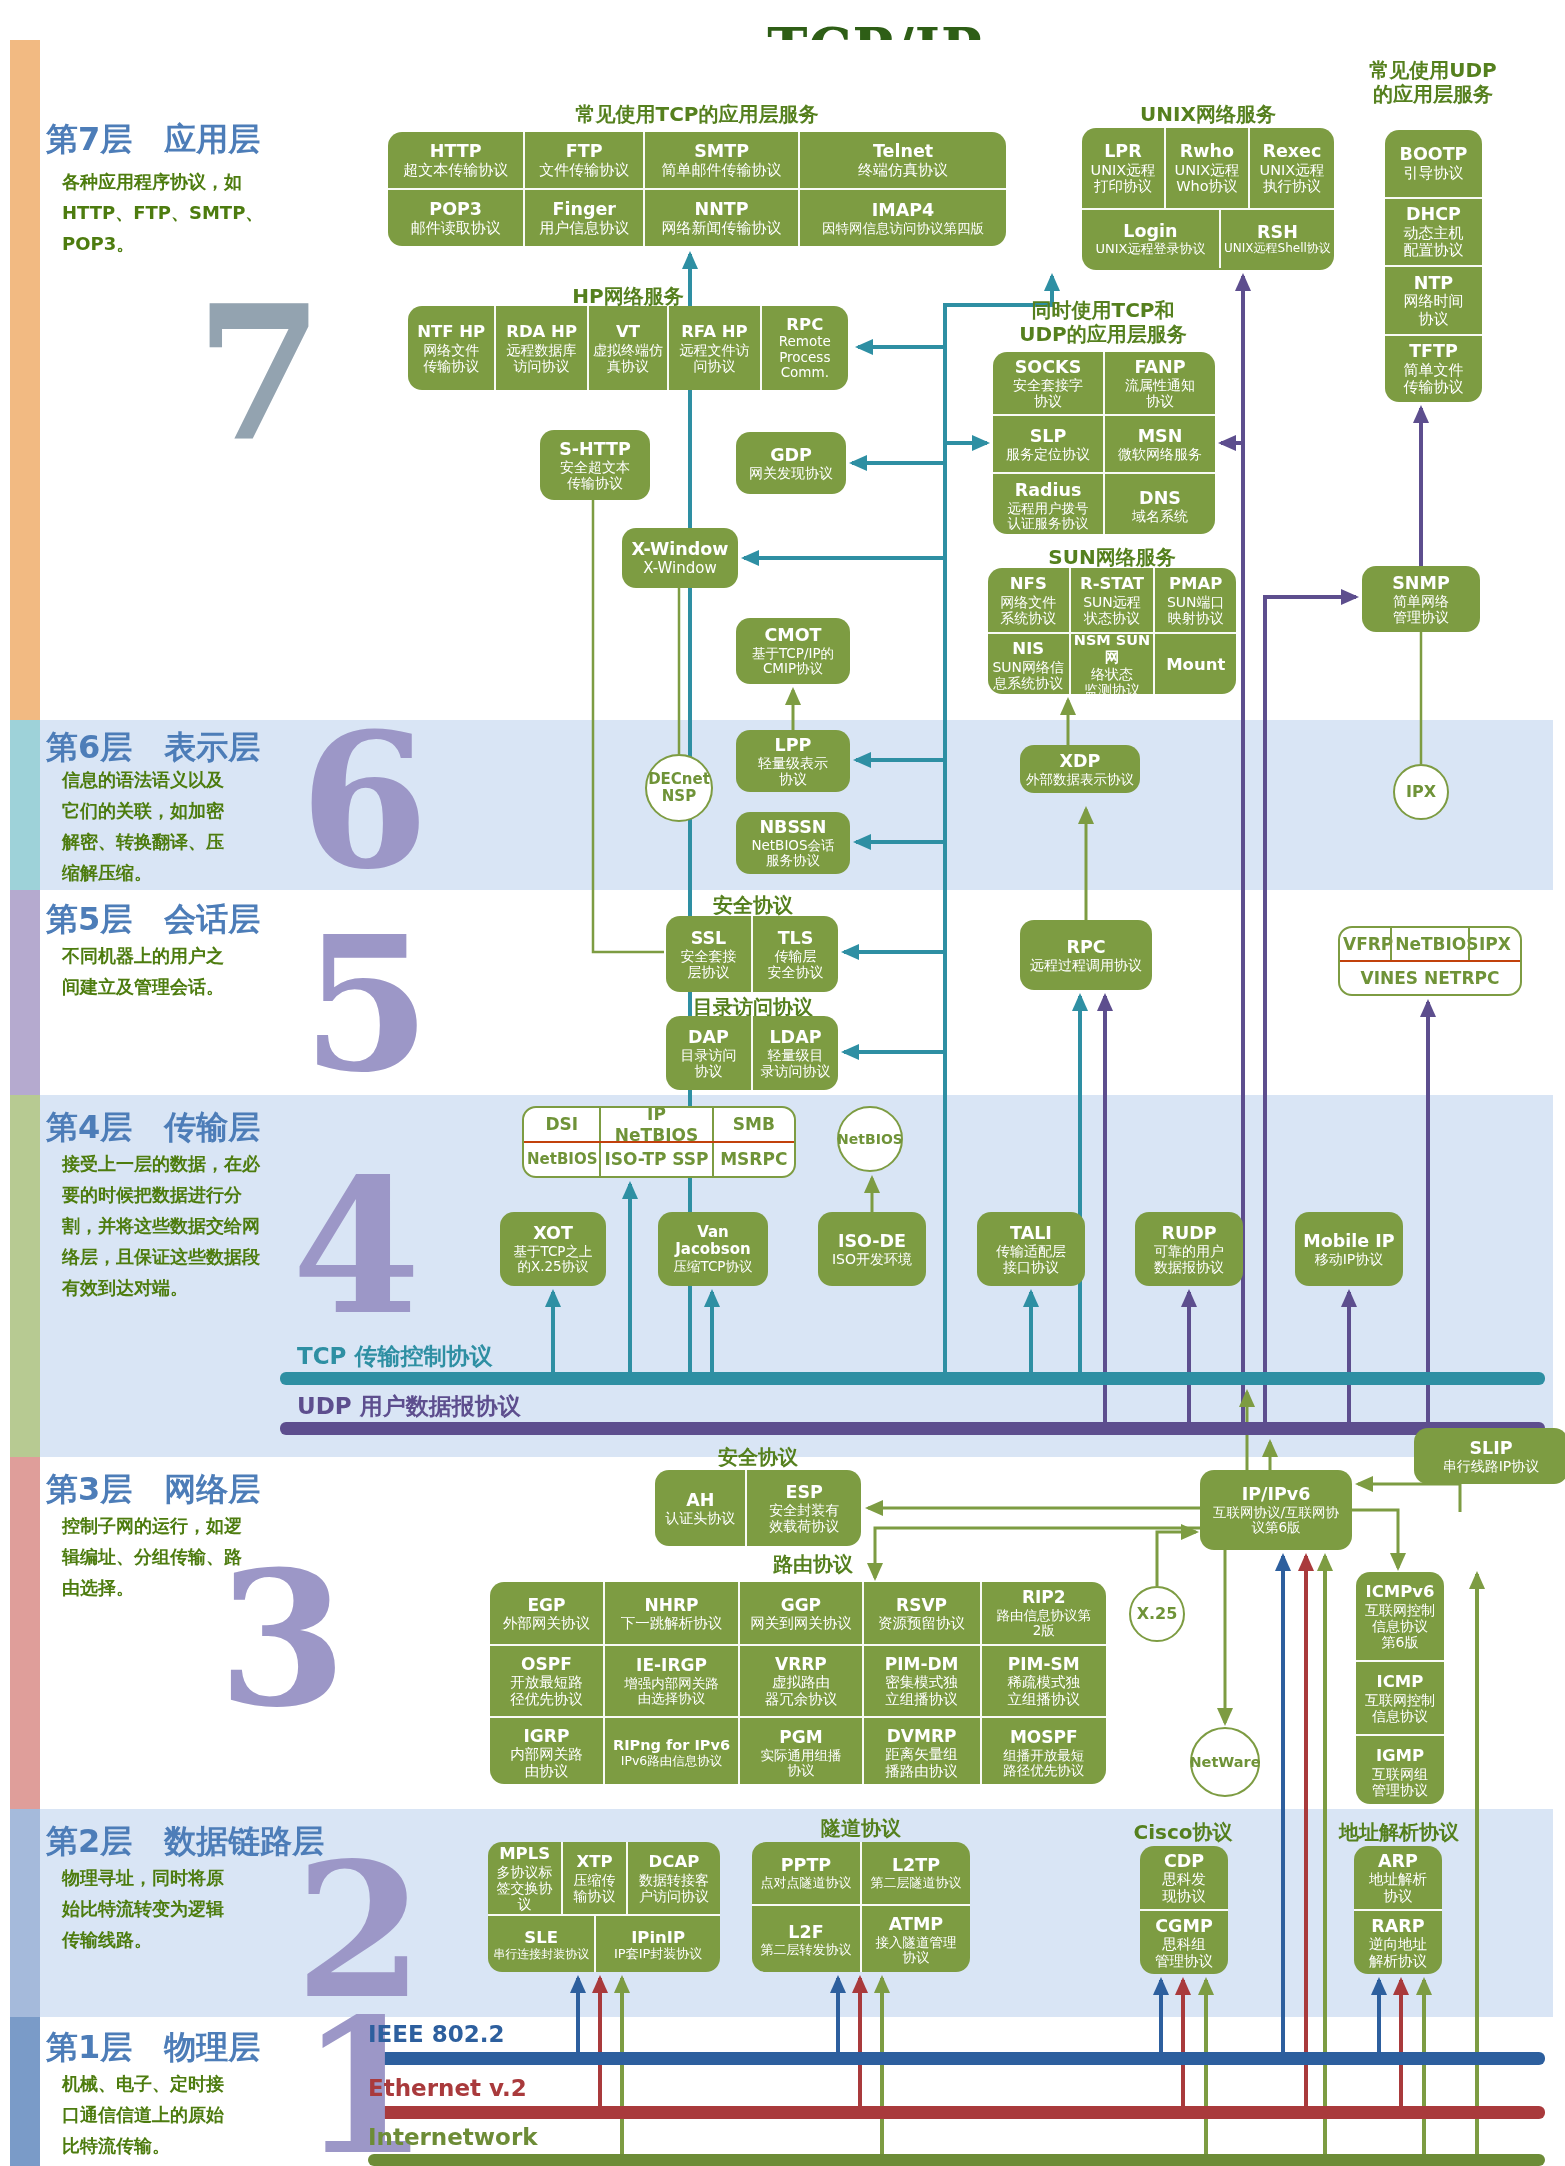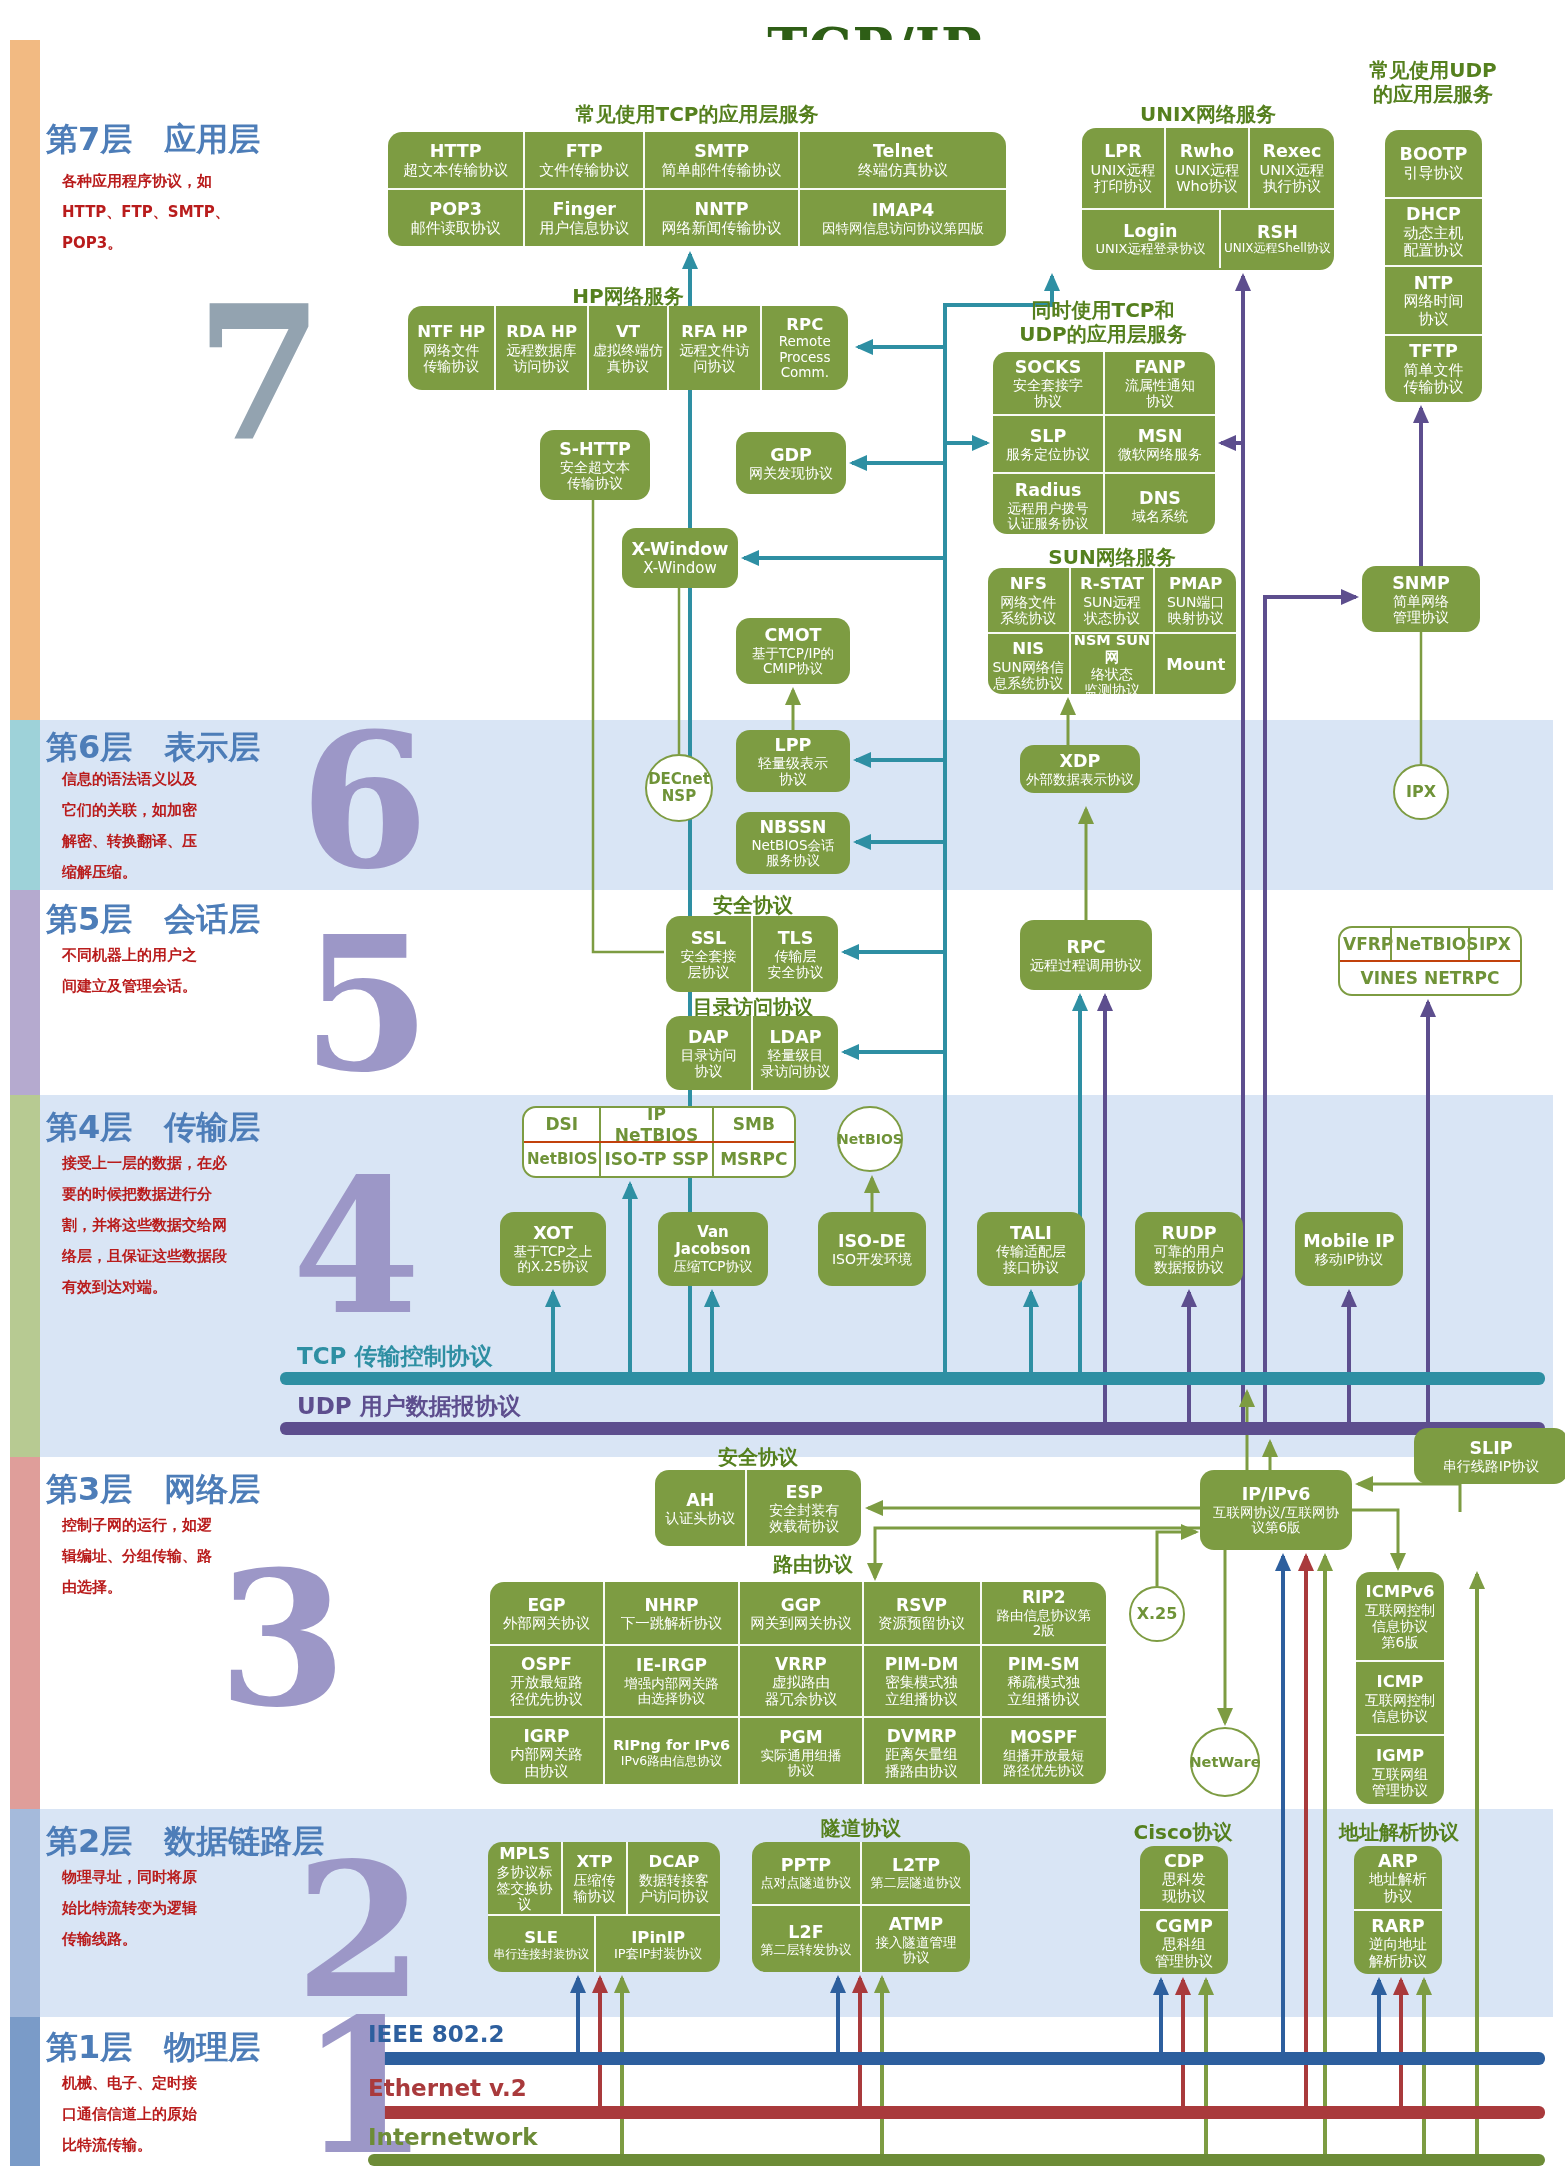--- a/index.html
+++ b/index.html
@@ -3,21 +3,21 @@
 <meta charset="utf-8">
 <style>
   html,body{margin:0;padding:0;background:#fff;}
   #stage{position:relative;width:1565px;height:2166px;background:#ffffff;overflow:hidden;
          font-family:"DejaVu Sans","Liberation Sans",sans-serif;}
   .band{position:absolute;left:40px;width:1513px;}
   .strip{position:absolute;left:10px;width:30px;}
   .main-title{position:absolute;transform:translateX(-50%);font-family:"DejaVu Serif",serif;
               font-weight:bold;font-size:54px;color:#2e5e16;letter-spacing:1px;white-space:nowrap;}
   .lt{position:absolute;color:#4d7db8;font-weight:bold;font-size:32px;white-space:nowrap;text-align:center;}
-  .ld{position:absolute;color:#b91c1c;font-weight:bold;font-size:15px;line-height:31px;white-space:nowrap;}
+  .ld{position:absolute;color:#4d7c0f;font-weight:bold;font-size:18px;line-height:31px;white-space:nowrap;}
   .num{position:absolute;font-family:"DejaVu Serif",serif;font-weight:bold;font-size:185px;line-height:1;}
   .gh{position:absolute;transform:translateX(-50%);text-align:center;color:#55801e;font-weight:bold;
       font-size:20px;line-height:24px;white-space:nowrap;}
   .box{position:absolute;border-radius:14px;display:flex;flex-direction:column;overflow:hidden;box-sizing:border-box;}
   .box.solid{background:#7d9c42;color:#fff;}
   .box.outline{background:#fff;border:2.5px solid #7d9c42;color:#6f9338;}
   .row{display:flex;flex:1 1 0;min-height:0;}
   .solid .row + .row{border-top:2px solid rgba(255,255,255,.95);}
   .outline .row + .row{border-top:2px solid #c2410c;}
   .cell{text-align:center;padding:2px 3px;display:flex;flex-direction:column;justify-content:center;min-width:0;}

